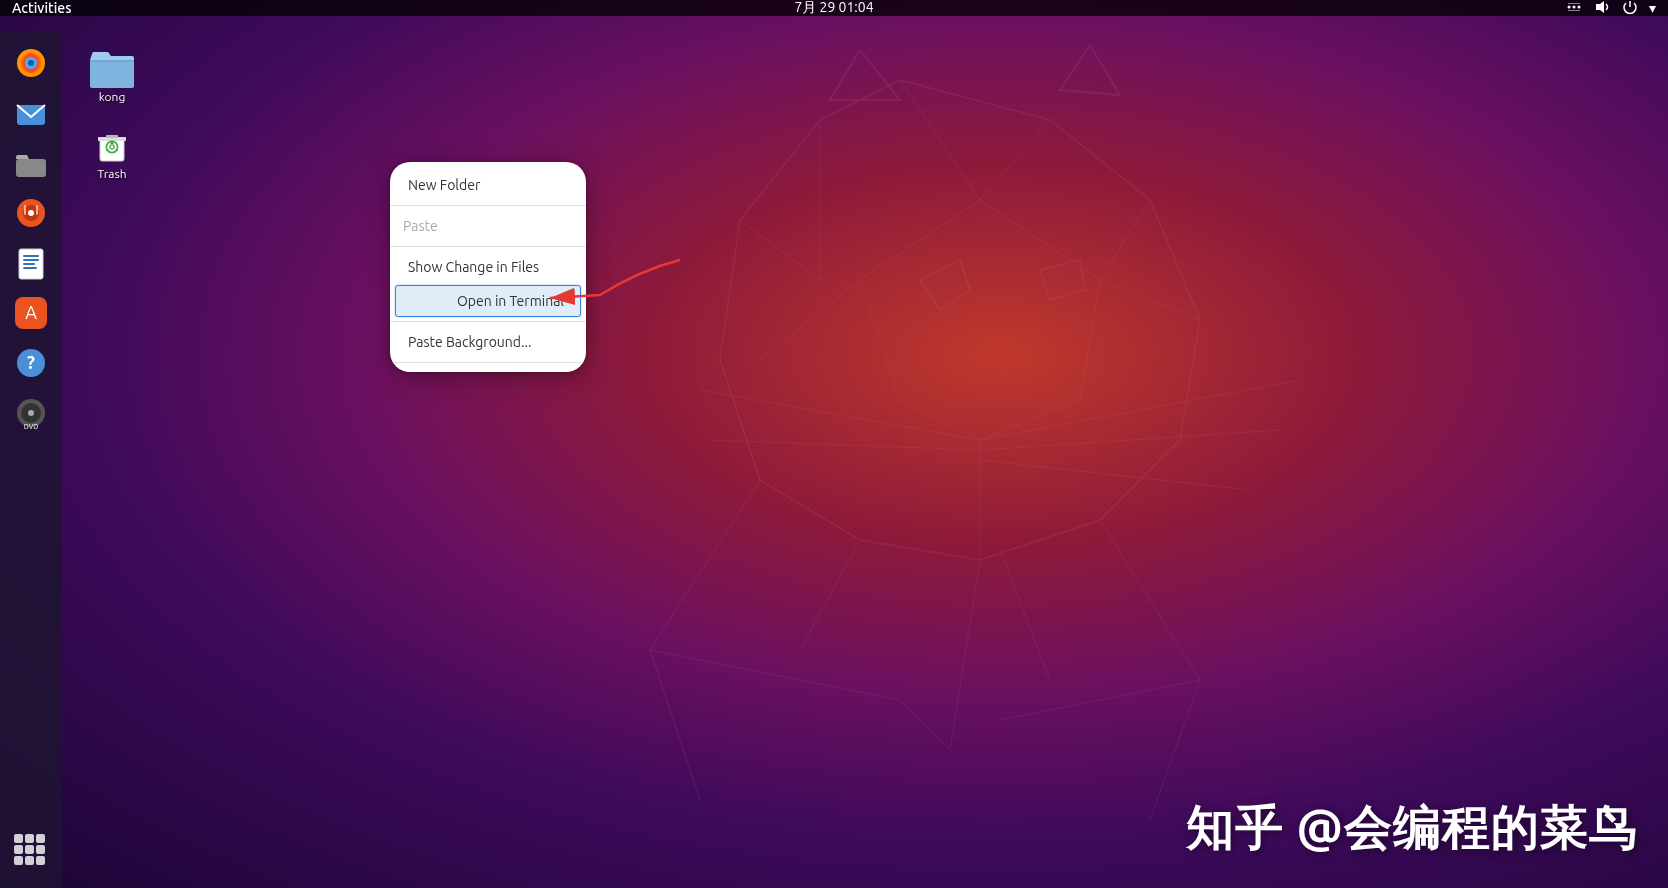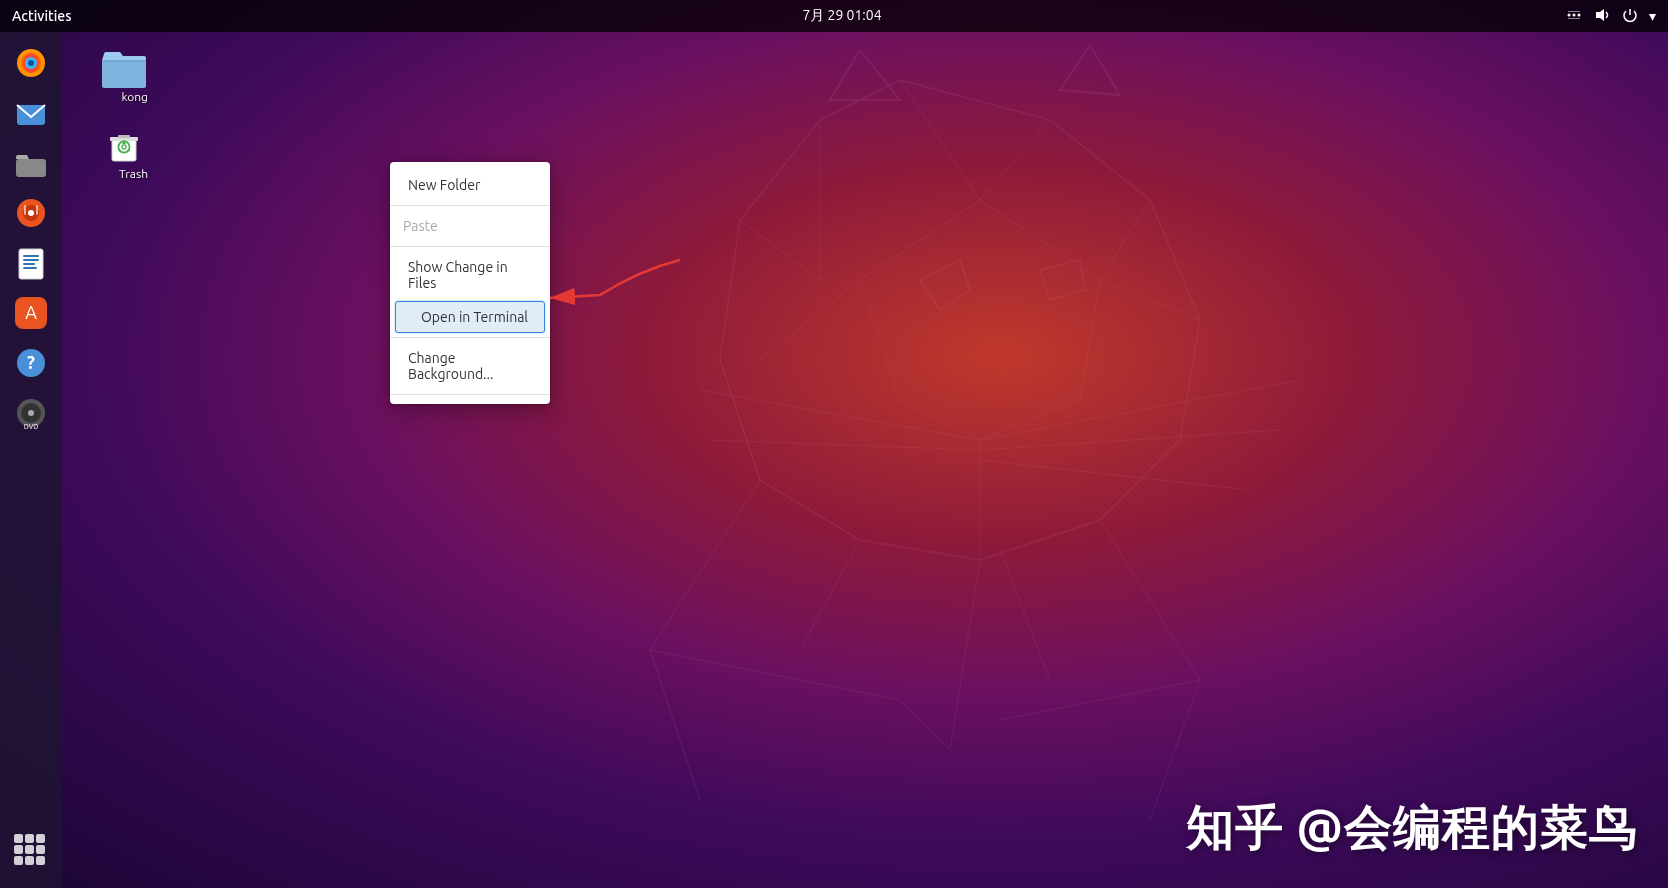--- a/index.html
+++ b/index.html
@@ -25,41 +25,40 @@
       inset: 0;
       opacity: 0.18;
     }
 
     
     .topbar {
       position: absolute;
       top: 0;
       left: 0;
       right: 0;
-      height: 32px;
+      height: 16px;
       background: rgba(0,0,0,0.75);
       display: flex;
       align-items: center;
       justify-content: space-between;
       padding: 0 12px;
       z-index: 100;
     }
     .topbar-left {
       color: #fff;
       font-size: 14px;
       font-weight: 500;
       cursor: pointer;
     }
     .topbar-center {
       color: #fff;
       font-size: 14px;
       position: absolute;
       left: 50%;
       transform: translateX(-50%);
-      margin-left: 8px;
     }
     .topbar-right {
       display: flex;
       align-items: center;
       gap: 10px;
     }
     .topbar-icon {
       color: #fff;
       font-size: 14px;
       cursor: pointer;
@@ -110,42 +109,42 @@
 
     
     .desktop-icons {
       position: absolute;
       top: 42px;
       left: 72px;
     }
     .desktop-icon {
       display: flex;
       flex-direction: column;
-      align-items: flex-end;
+      align-items: center;
       width: 80px;
       margin-bottom: 8px;
       cursor: pointer;
       padding: 4px;
       border-radius: 6px;
     }
     .desktop-icon-label {
       color: #fff;
       font-size: 12px;
       text-align: center;
       text-shadow: 1px 1px 2px rgba(0,0,0,0.8);
     }
 
     
     .context-menu {
       position: absolute;
       top: 162px;
       left: 390px;
-      width: 160px;
+      width: 196px;
       background: #fff;
-      border-radius: 4px;
+      border-radius: 20px;
       box-shadow: 0 4px 24px rgba(0,0,0,0.35), 0 1px 4px rgba(0,0,0,0.2);
       z-index: 200;
       padding: 6px 0;
       overflow: hidden;
     }
     .menu-item {
       padding: 9px 18px;
       font-size: 14px;
       color: #333;
       cursor: pointer;
@@ -405,21 +404,21 @@
 </div>
 
 <div class="context-menu">
   <div class="menu-item">New Folder</div>
   <div class="menu-separator"></div>
   <div class="menu-item disabled">Paste</div>
   <div class="menu-separator"></div>
   <div class="menu-item">Show Change in Files</div>
   <div class="menu-item highlighted">Open in Terminal</div>
   <div class="menu-separator"></div>
-  <div class="menu-item">Change Background...</div>
+  <div class="menu-item">Paste Background...</div>
   <div class="menu-separator"></div>
 </div>
 
 <svg class="arrow-svg" width="200" height="80" viewBox="0 0 200 80">
   <defs>
     <marker id="arrowhead" markerWidth="10" markerHeight="7" refX="10" refY="3.5" orient="auto">
       <polygon points="0 0, 10 3.5, 0 7" fill="#e53935"></polygon>
     </marker>
   </defs>
   <path d="M 160,20 Q 120,30 80,55 L 30,58" stroke="#e53935" stroke-width="2.5" fill="none" marker-end="url(#arrowhead)" stroke-dasharray="none"></path>

